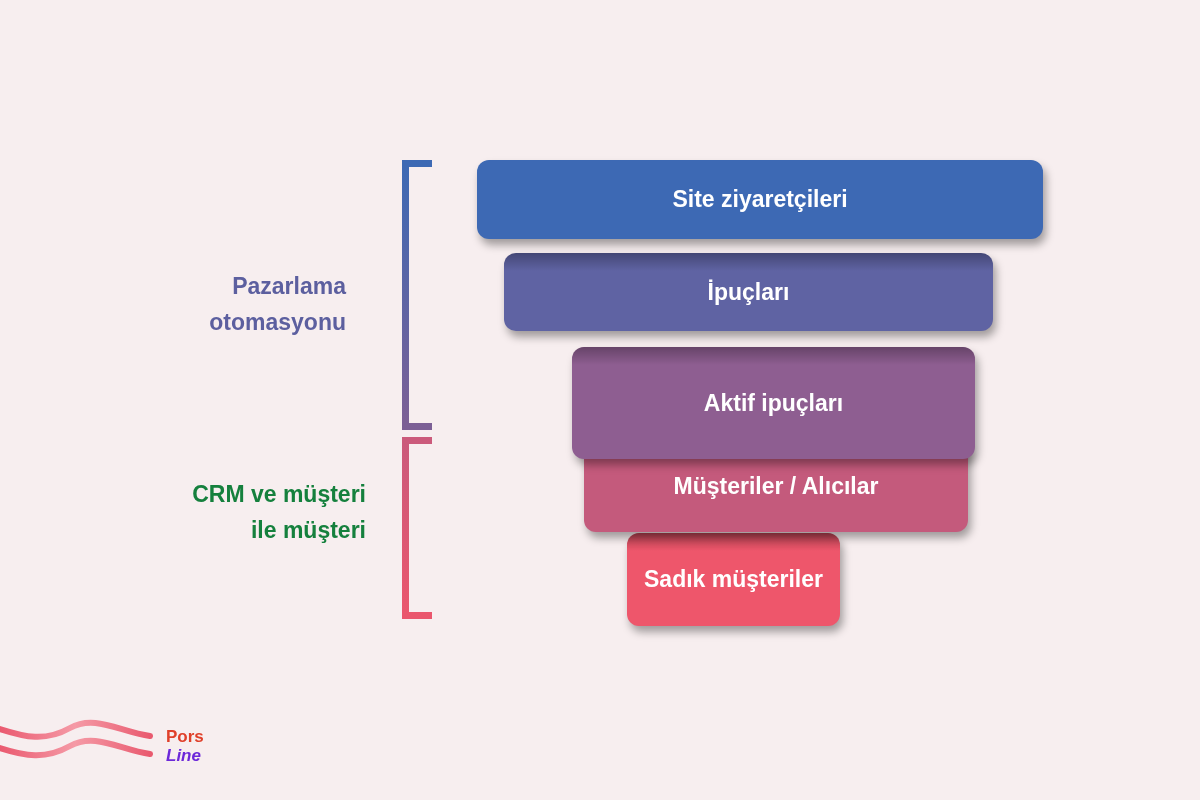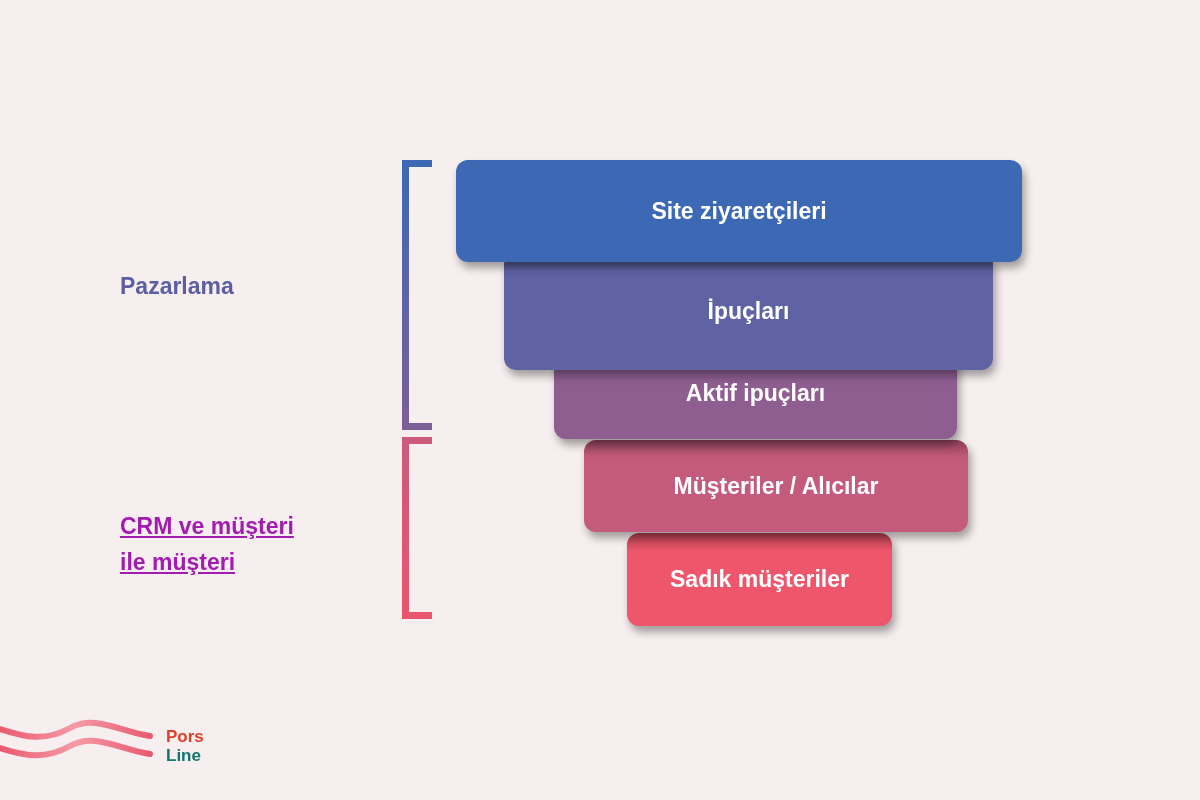--- a/index.html
+++ b/index.html
@@ -17,70 +17,71 @@
       box-sizing: border-box;
     }
     .bar .inner-shadow {
       position: absolute; left: 0; right: 0; top: 0; height: 18px;
       border-radius: 12px 12px 0 0;
       background: linear-gradient(to bottom, rgba(0,0,0,0.28), rgba(0,0,0,0));
       pointer-events: none;
     }
     .bar span { position: relative; }
     .side-label {
-      position: absolute; text-align: left; font-weight: bold;
+      position: absolute; text-align: right; font-weight: bold;
       font-size: 23px; line-height: 36px;
     }
     .bracket {
       position: absolute; box-sizing: border-box;
       border-left: 7px solid; border-top: 7px solid; border-bottom: 7px solid;
     }
     .logo-text { position: absolute; font-weight: bold; font-size: 17px; line-height: 19px; }
   </style>
 </head>
 <body>
 
 <div class="bracket" style="left:402px; top:160px; width:30px; height:270px; border-color:#3d69b4; border-image: linear-gradient(to bottom, #3d69b4, #7c5f95) 1;"></div>
 <div class="bracket" style="left:402px; top:437px; width:30px; height:182px; border-image: linear-gradient(to bottom, #cb5a7b, #ea566d) 1;"></div>
 
 <div class="side-label" style="left:120px; top:268px; width:226px; color:#5c5f9f;">
   <div>Pazarlama</div>
+  <div>otomasyonu</div>
 </div>
-<div class="side-label" style="left:120px; top:508px; width:246px; color:#a21caf;text-decoration:underline;">
+<div class="side-label" style="left:120px; top:476px; width:246px; color:#15803d;">
   <div>CRM ve müşteri</div>
   <div>ile müşteri</div>
 </div>
 
-<div class="bar" style="left:627px; top:533px; width:265px; height:93px; background:#ee566b; z-index:1;">
+<div class="bar" style="left:627px; top:533px; width:213px; height:93px; background:#ee566b; z-index:1;">
   <div class="inner-shadow"></div>
   <span>Sadık müşteriler</span>
 </div>
 <div class="bar" style="left:584px; top:440px; width:384px; height:92px; background:#c45a7c; z-index:2;">
   <div class="inner-shadow"></div>
   <span>Müşteriler / Alıcılar</span>
 </div>
-<div class="bar" style="left:554px; top:347px; width:403px; height:92px; background:#8e5e91; z-index:3;">
+<div class="bar" style="left:572px; top:347px; width:403px; height:112px; background:#8e5e91; z-index:3;">
   <div class="inner-shadow"></div>
   <span>Aktif ipuçları</span>
 </div>
-<div class="bar" style="left:504px; top:253px; width:489px; height:117px; background:#5f63a3; z-index:4;">
+<div class="bar" style="left:504px; top:253px; width:489px; height:78px; background:#5f63a3; z-index:4;">
   <div class="inner-shadow"></div>
   <span>İpuçları</span>
 </div>
-<div class="bar" style="left:456px; top:160px; width:566px; height:102px; background:#3d69b4; z-index:5;">
+<div class="bar" style="left:477px; top:160px; width:566px; height:79px; background:#3d69b4; z-index:5;">
   <span>Site ziyaretçileri</span>
 </div>
 
 <div style="position:absolute; left:0; top:712px; width:220px; height:60px;padding-left:36px;">
   <svg width="160" height="60" viewBox="0 0 160 60" style="position:absolute; left:0; top:0;">
     <defs>
       <linearGradient id="wg" x1="0" x2="1" y1="0" y2="0">
         <stop offset="0" stop-color="#ea5a70"></stop>
         <stop offset="0.5" stop-color="#f59aa6"></stop>
         <stop offset="1" stop-color="#e95a6f"></stop>
       </linearGradient>
     </defs>
     <path d="M0 17 C 25 25, 45 30, 70 16 C 95 2, 120 20, 150 24" fill="none" stroke="url(#wg)" stroke-width="6" stroke-linecap="round"></path>
     <path d="M0 36 C 25 44, 45 48, 70 34 C 95 20, 120 38, 150 42" fill="none" stroke="url(#wg)" stroke-width="6" stroke-linecap="round"></path>
   </svg>
   <div class="logo-text" style="left:166px; top:15px; color:#e0402a;">Pors</div>
-  <div class="logo-text" style="left:166px; top:34px; color:#0f766e;">Line</div>
+  <div class="logo-text" style="left:166px; top:34px; color:#6d28d9;font-style:italic;">Line</div>
 </div>
 
 </body></html>

